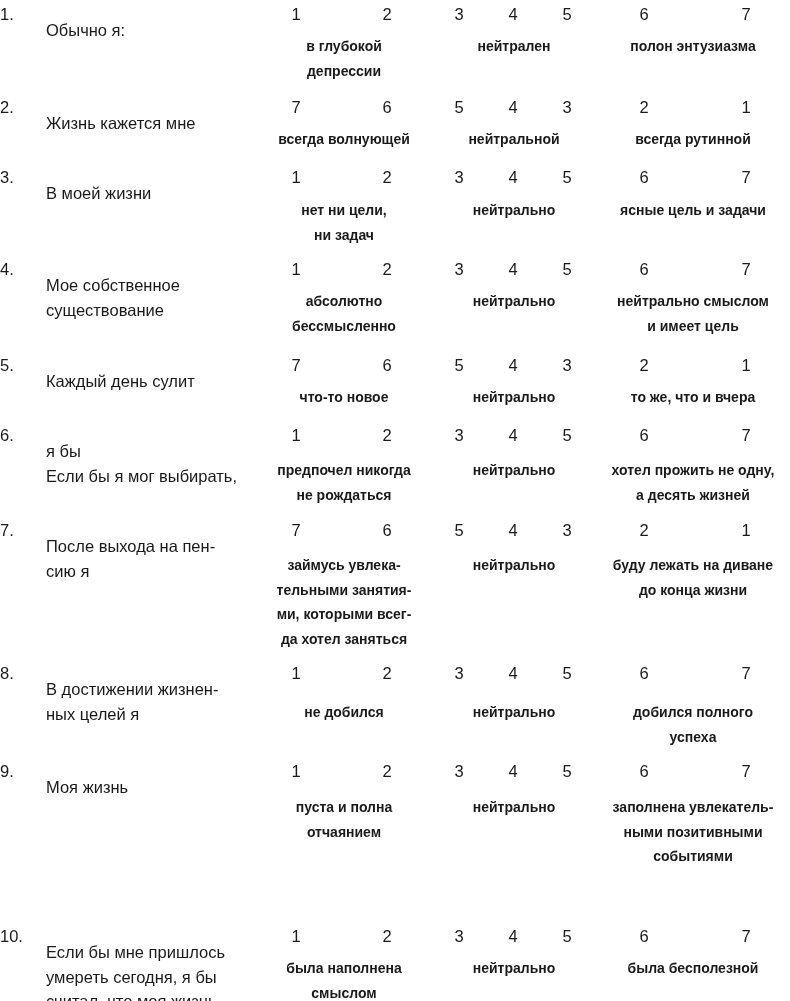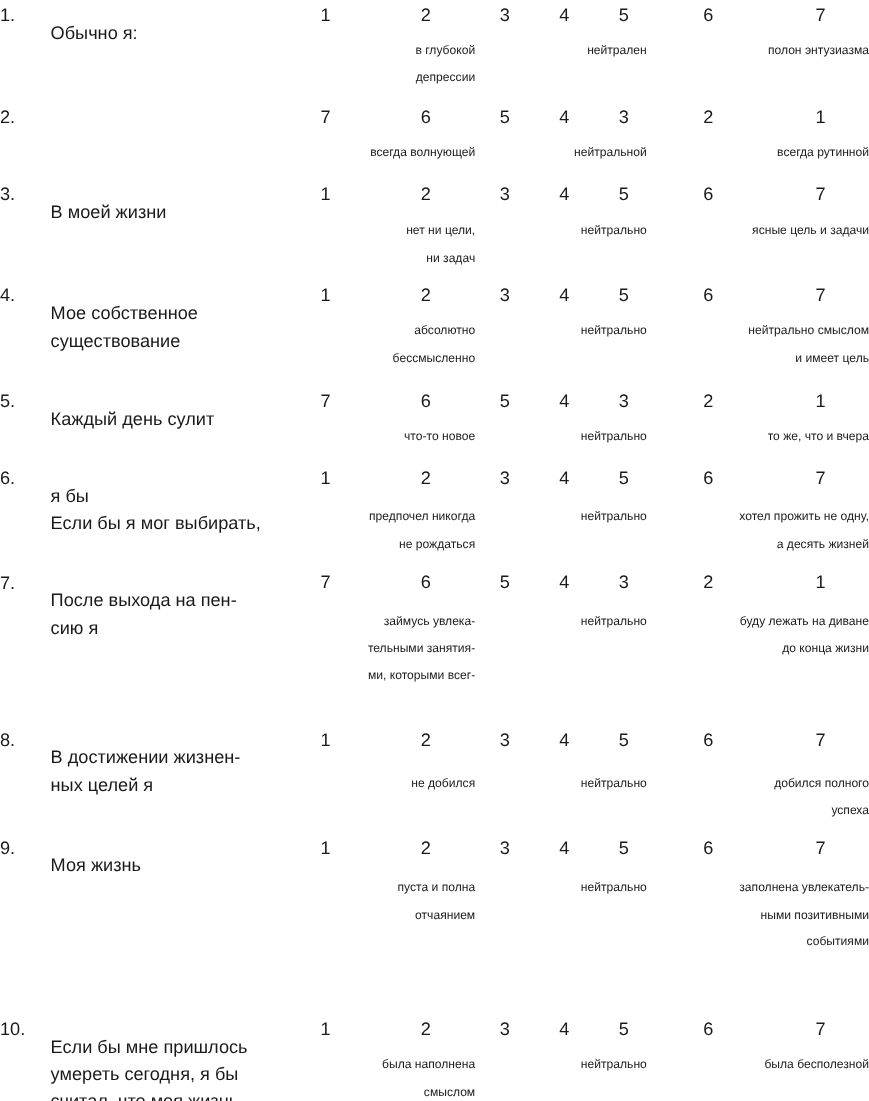--- a/index.html
+++ b/index.html
@@ -86,24 +86,24 @@
   .sc-7 { left: 746px; }
 
   
   .anchors {
     position: relative;
     width: 790px;
   }
   .anchor {
     position: absolute;
     top: 0px;
-    font-size: 11px;
+    font-size: 14px;
     line-height: 24.5px;
-    text-align: right;
-    font-weight: 400;
+    text-align: center;
+    font-weight: 700;
   }
   .anchor .ln { display: block; white-space: pre; }
 
   .anchor-left   { left: 256px; width: 176px; }
   .anchor-mid    { left: 440px; width: 148px; }
   .anchor-right  { left: 596px; width: 194px; }
 </style>
 </head>
 <body>
 
@@ -133,20 +133,23 @@
           <span class="ln">нейтрален</span>
         </div>
         <div class="anchor anchor-right">
           <span class="ln">полон энтузиазма</span>
         </div>
       </div>
     </div>
     <div class="item" style="position: absolute; left: 0px; top: 0px; width: 790px;">
       <div class="item-head" style="position: absolute; left: 0px; top: 95px; width: 790px;">
         <div class="item-num">2.</div>
+        <div class="item-stem">
+          <span class="ln">Жизнь кажется мне</span>
+        </div>
         <div class="scale">
           <div class="sc sc-1">7</div>
           <div class="sc sc-2">6</div>
           <div class="sc sc-3">5</div>
           <div class="sc sc-4">4</div>
           <div class="sc sc-5">3</div>
           <div class="sc sc-6">2</div>
           <div class="sc sc-7">1</div>
         </div>
       </div>
@@ -296,20 +299,21 @@
           <div class="sc sc-5">3</div>
           <div class="sc sc-6">2</div>
           <div class="sc sc-7">1</div>
         </div>
       </div>
       <div class="anchors" style="position: absolute; left: 0px; top: 553px; width: 790px;">
         <div class="anchor anchor-left">
           <span class="ln">займусь увлека-</span>
           <span class="ln">тельными занятия-</span>
           <span class="ln">ми, которыми всег-</span>
+          <span class="ln">да хотел заняться</span>
         </div>
         <div class="anchor anchor-mid">
           <span class="ln">нейтрально</span>
         </div>
         <div class="anchor anchor-right">
           <span class="ln">буду лежать на диване</span>
           <span class="ln">до конца жизни</span>
         </div>
       </div>
     </div>

